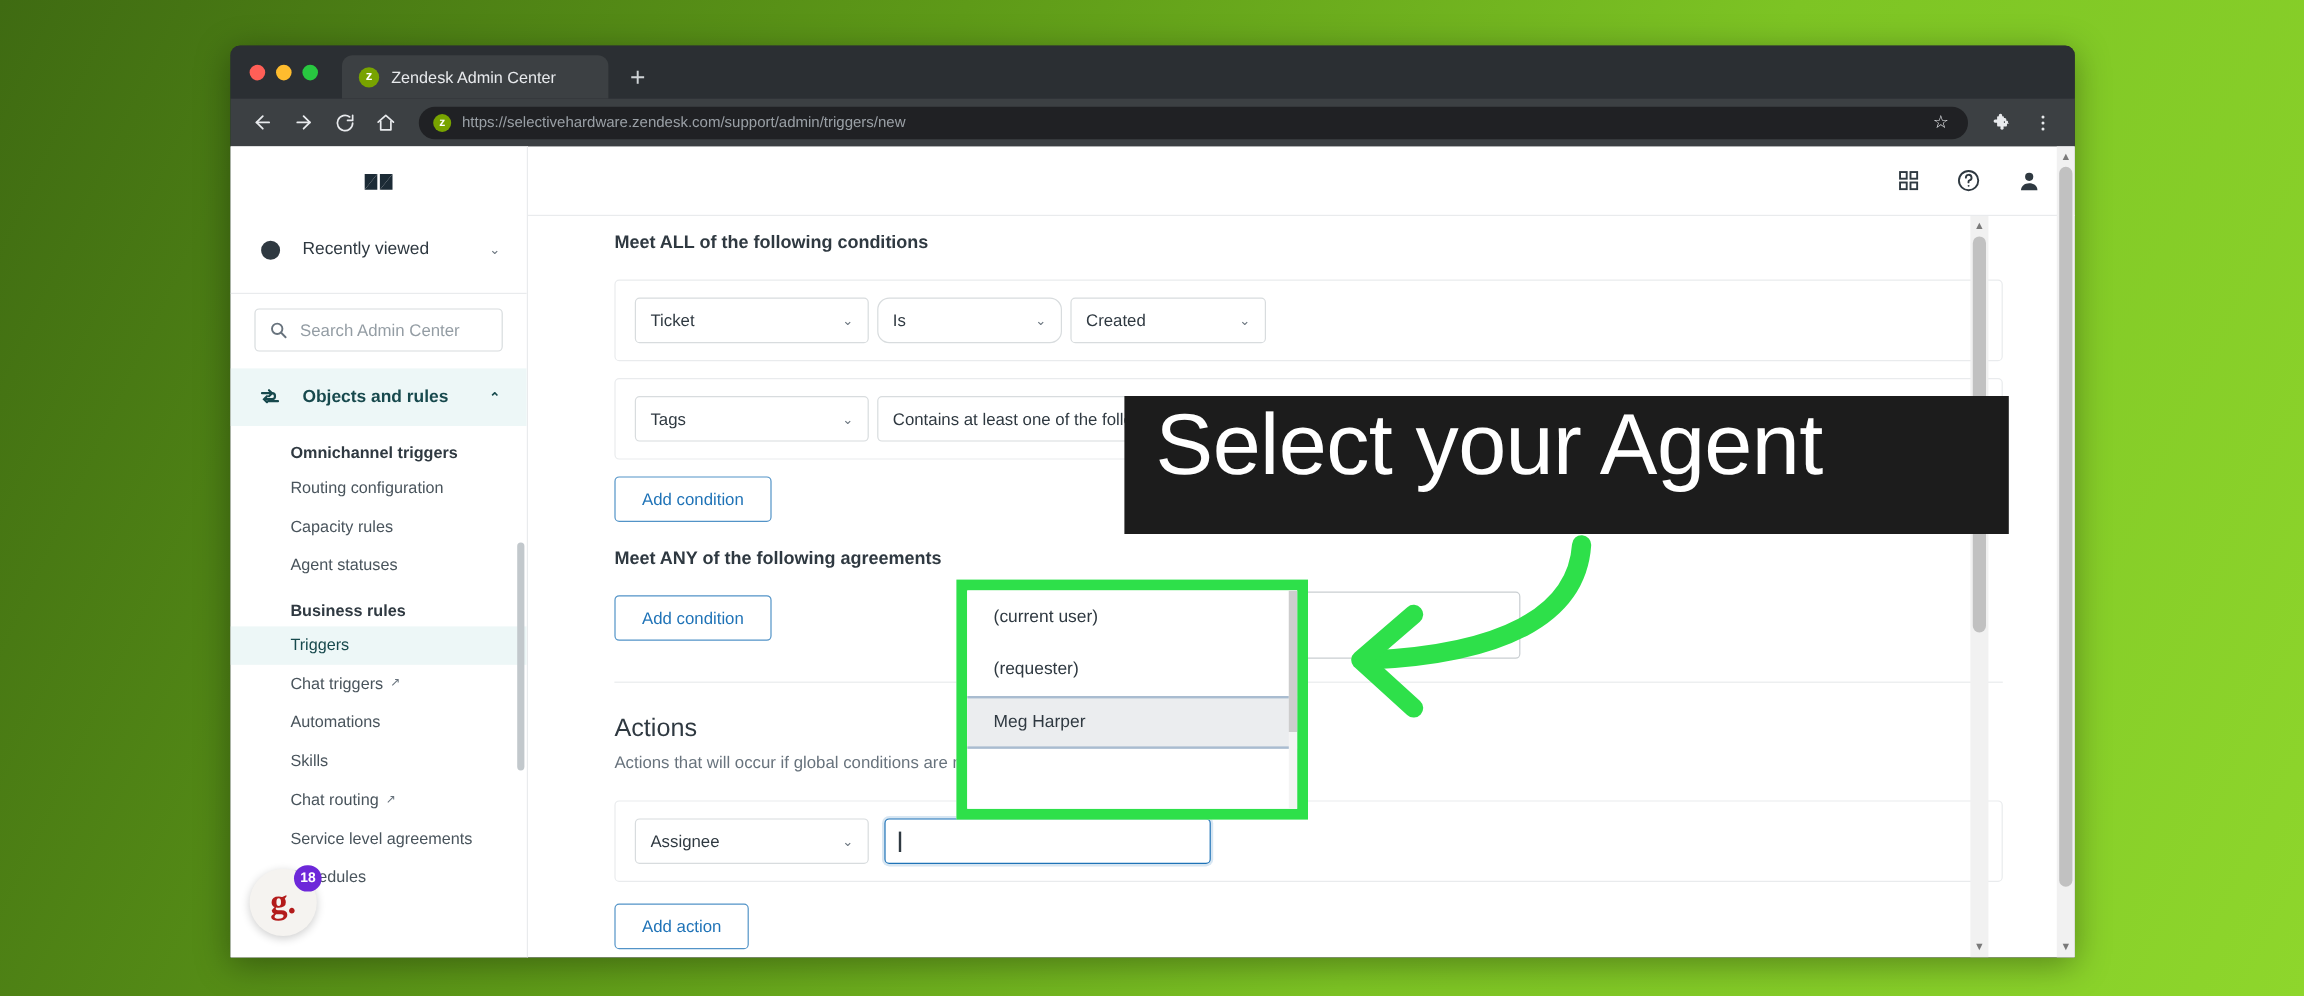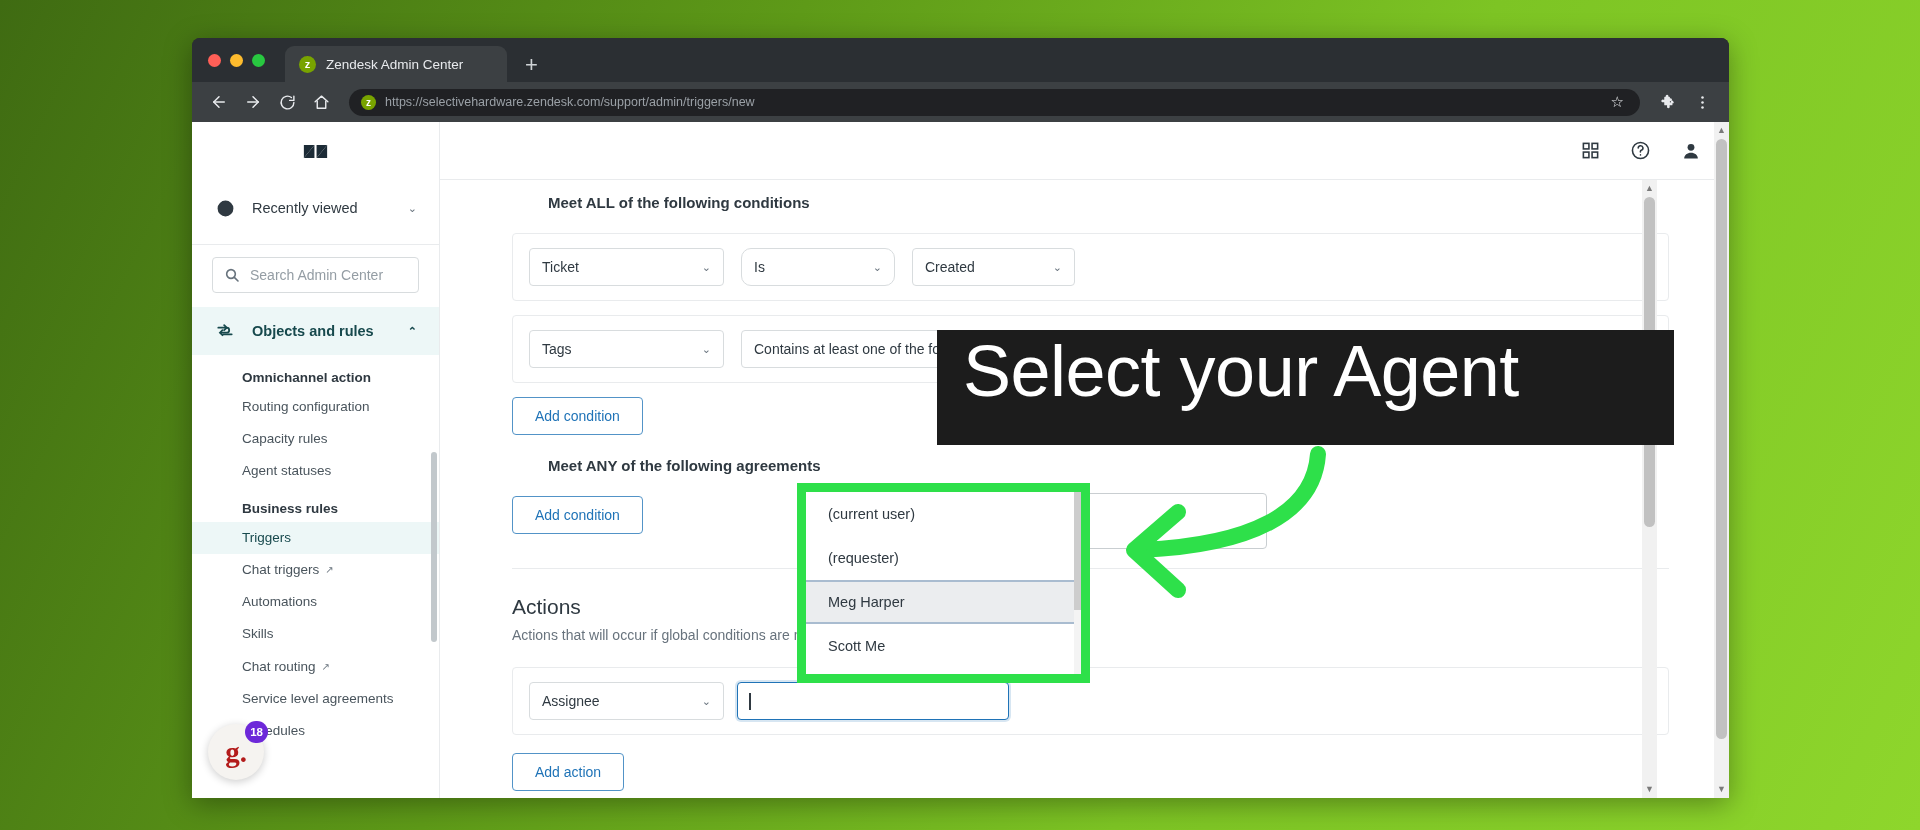--- a/index.html
+++ b/index.html
@@ -180,26 +180,26 @@
     gap: 30px; padding: 0 28px;
   }
   .hdr-ico { color: #2f3941; display: flex; align-items: center; }
 
   .content-scroll {
     flex: 1; position: relative; overflow: hidden;
     padding: 0 0 0 0;
   }
   .content-inner { padding: 14px 60px 0 72px; }
 
-  .sec-title { font-size: 15px; font-weight: 700; color: #2f3941; margin-bottom: 22px; margin-left: 36px; }
+  .sec-title { font-size: 15px; font-weight: 700; color: #2f3941; margin-bottom: 22px; }
 
   .cond-card {
     border: 1px solid #e9ebed; border-radius: 4px;
     padding: 14px 16px; margin-bottom: 14px;
-    display: flex; gap: 17px; align-items: center;
+    display: flex; gap: 7px; align-items: center;
   }
   .sel {
     height: 38px; border: 1px solid #d8dcde; border-radius: 4px;
     display: flex; align-items: center; padding: 0 12px;
     font-size: 14px; color: #2f3941; background: #fff;
     justify-content: space-between; gap: 10px;
   }
   .sel .cv { color: #68737d; font-size: 11px; flex: none; }
   .sel.w1 { width: 195px; }
   .sel.w2 { width: 154px; border-radius: 10px; }
@@ -422,21 +422,21 @@
               <polyline points="11 5 14 8 11 11"></polyline>
               <polyline points="9 11 6 14 9 17"></polyline>
               <path d="M20 16H10"></path>
             </svg>
         </span>
         <span>Objects and rules</span>
         <span class="chev">⌃</span>
       </div>
 
       <div class="sub-list">
-        <div class="sub-group">Omnichannel action</div>
+        <div class="sub-group">Omnichannel triggers</div>
         <div class="sub-item">Routing configuration</div>
         <div class="sub-item">Capacity rules</div>
         <div class="sub-item">Agent statuses</div>
         <div class="sub-group">Business rules</div>
         <div class="sub-item active">Triggers</div>
         <div class="sub-item">
           <span>Chat triggers</span>
           <span class="ext-ico">↗</span>
         </div>
         <div class="sub-item">Automations</div>
@@ -574,18 +574,17 @@
 <svg class="arrow-svg" viewBox="0 0 230 160">
   <path d="M218 14 C 214 74, 150 105, 42 110" fill="none" stroke="#2ee04a" stroke-width="16" stroke-linecap="round"></path>
   <path d="M78 72 L 34 110 L 78 150" fill="none" stroke="#2ee04a" stroke-width="16" stroke-linecap="round" stroke-linejoin="round"></path>
 </svg>
 
 <div class="hl-box">
   <div class="dd-list">
     <div class="dd-item">(current user)</div>
     <div class="dd-item">(requester)</div>
     <div class="dd-item sel-item">Meg Harper</div>
-    <div class="dd-item">Scott Me</div>
     <div class="dd-scroll">
       <div class="dd-thumb"></div>
     </div>
   </div>
 </div>
 
 </body></html>

